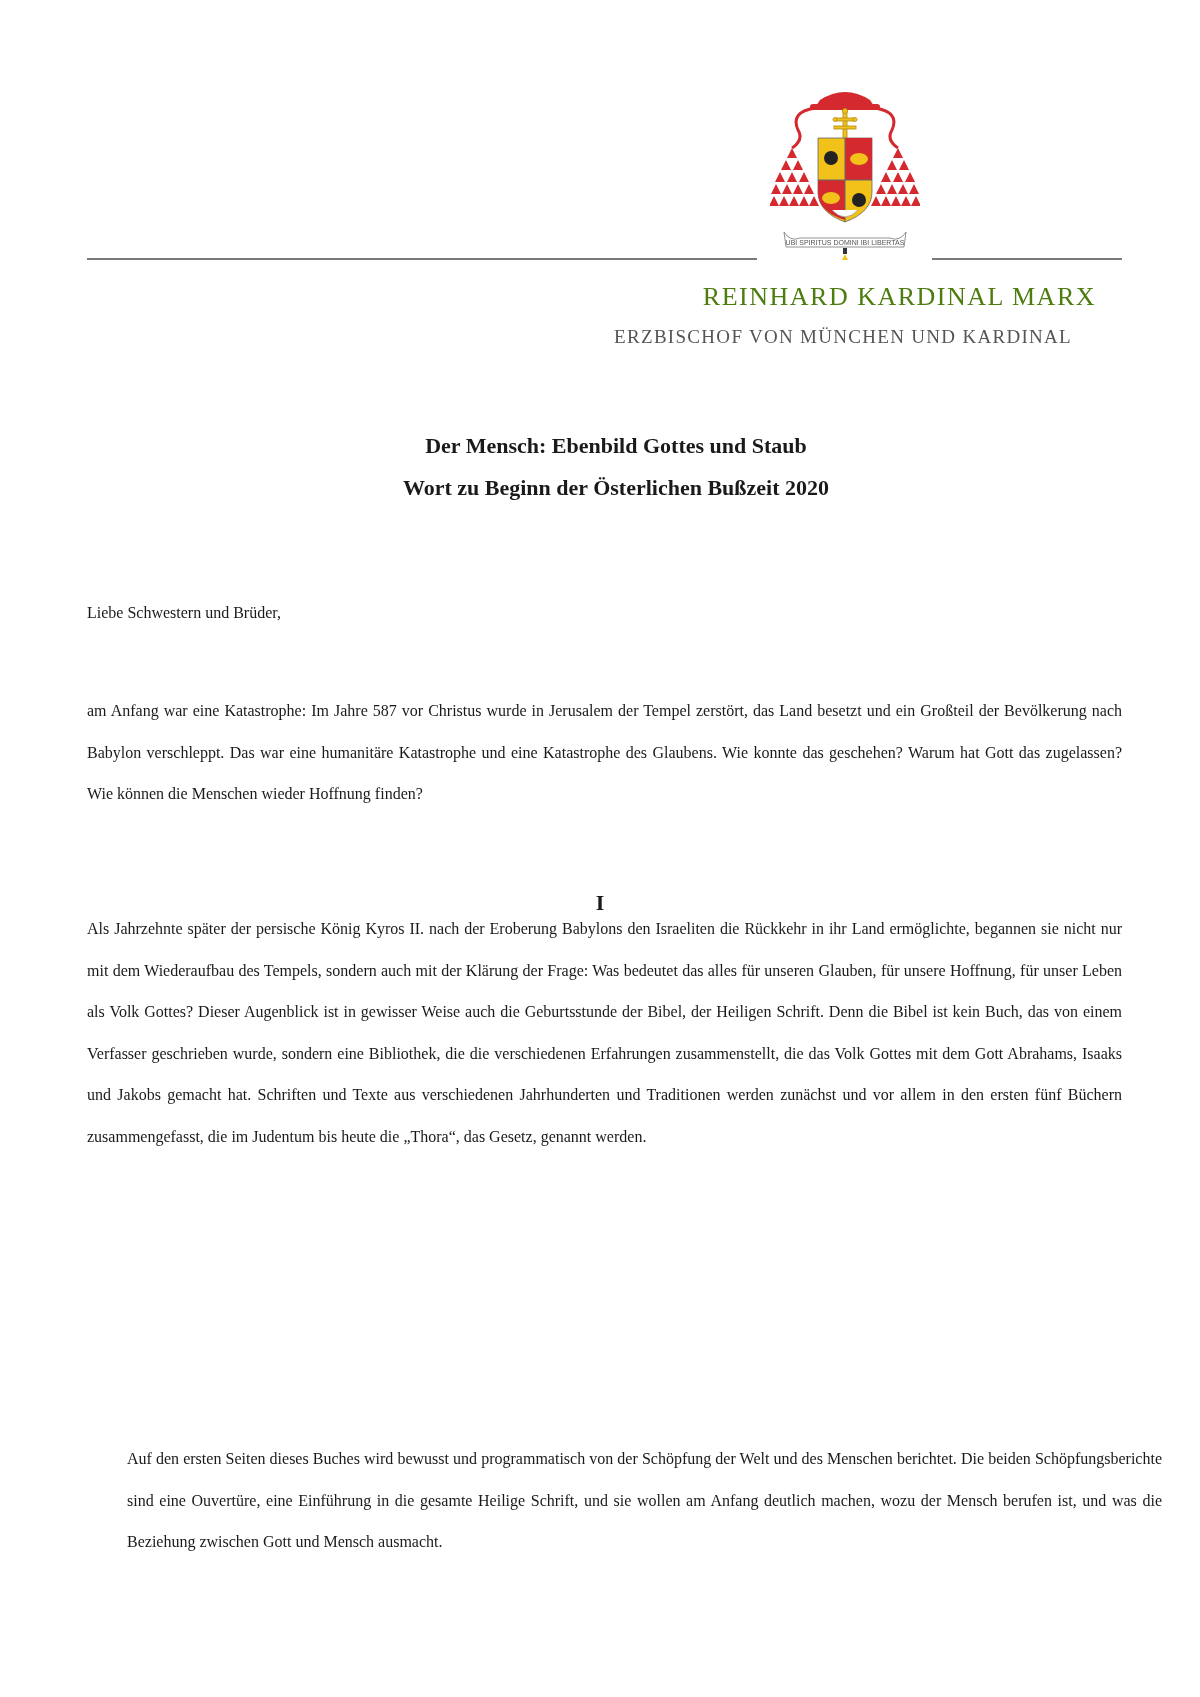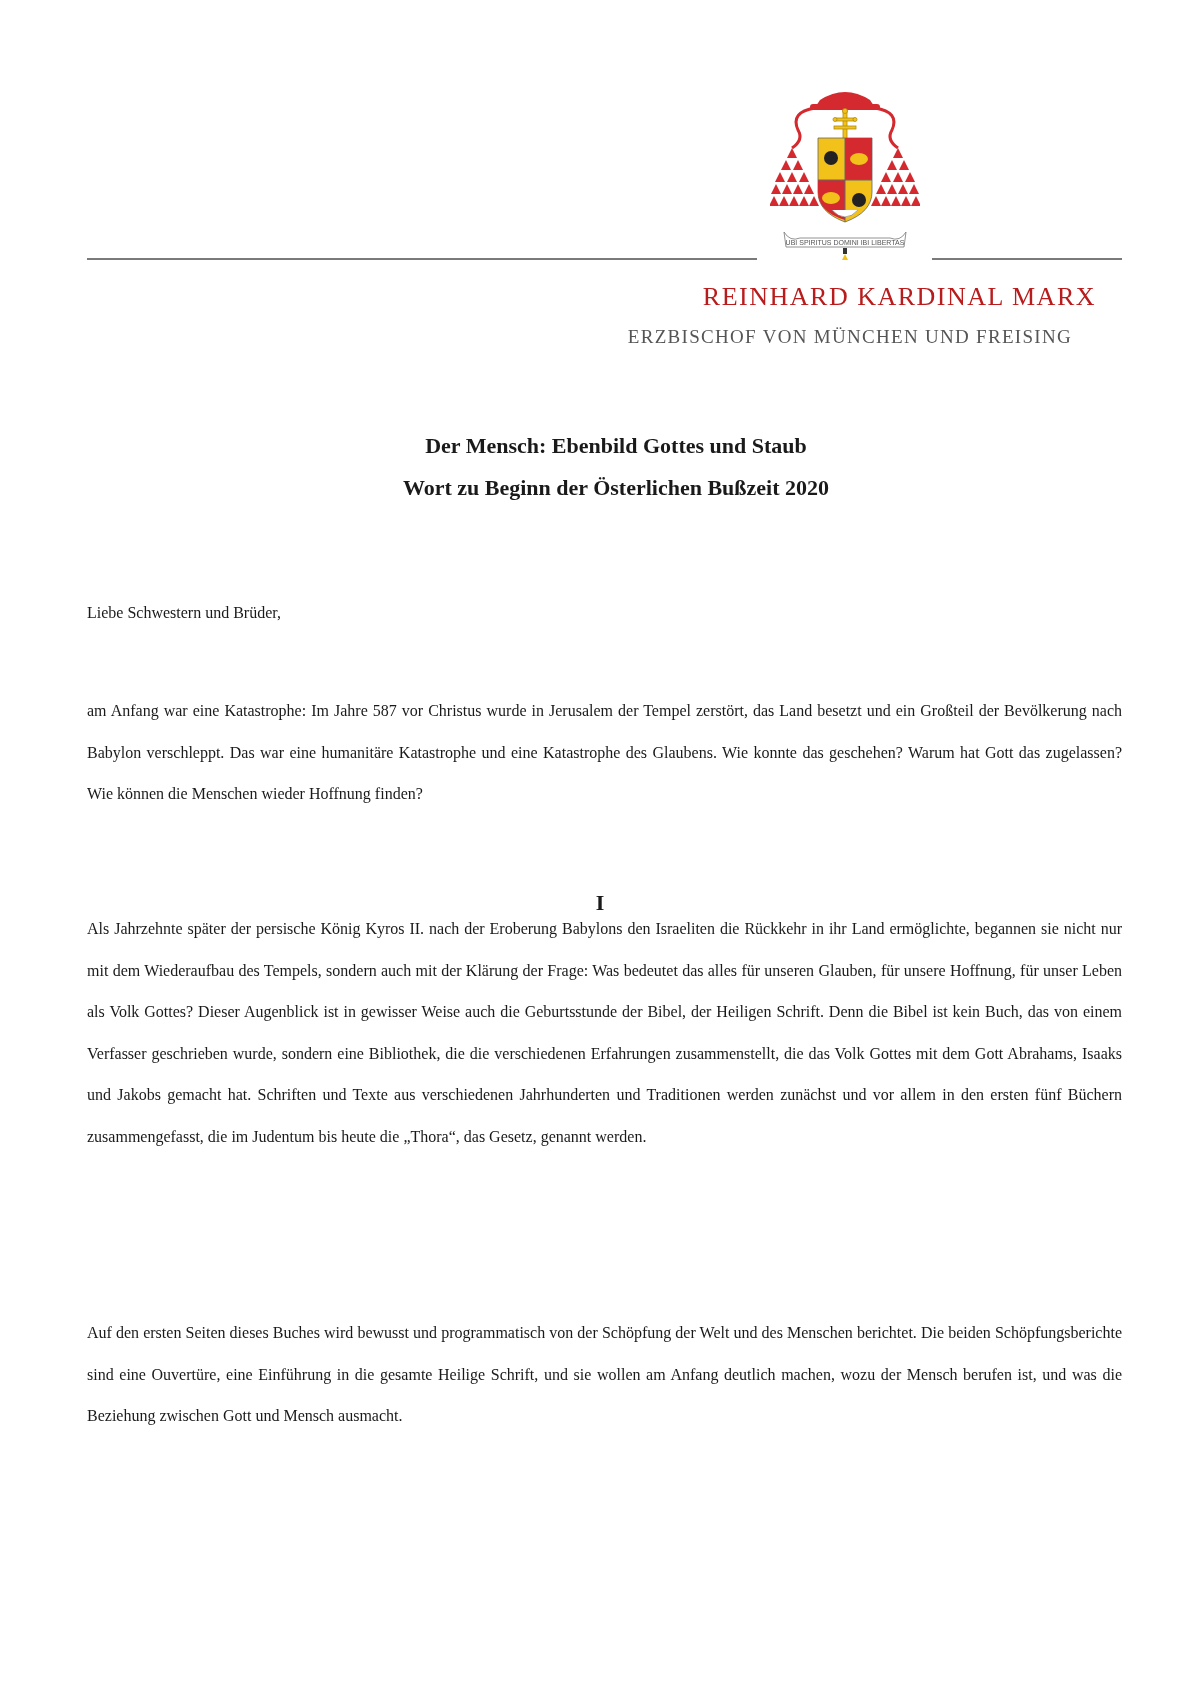--- a/index.html
+++ b/index.html
@@ -1,30 +1,30 @@
 <!DOCTYPE html>
 <html><head>
 <meta charset="utf-8">
 <style>
   html, body { margin:0; padding:0; background:#ffffff; }
   body { width:1200px; height:1697px; position:relative; overflow:hidden; font-family:"Liberation Serif", serif; color:#1a1a1a; }
   .crest { position:absolute; left:770px; top:82px; width:150px; height:180px; }
   .rule-left { position:absolute; left:87px; top:258px; width:670px; height:2px; background:#7a7a7a; }
   .rule-right { position:absolute; left:932px; top:258px; width:190px; height:2px; background:#7a7a7a; }
-  .name { position:absolute; left:560px; top:282px; width:536px; text-align:right; font-size:26px; letter-spacing:1.5px; color:#b91c1c; }
+  .name { position:absolute; left:560px; top:282px; width:536px; text-align:right; font-size:26px; letter-spacing:1.5px; color:#4d7c0f; }
   .office { position:absolute; left:560px; top:326px; width:512px; text-align:right; font-size:19px; letter-spacing:1.3px; color:#555; }
   .title { position:absolute; left:0; width:1200px; text-align:center; font-weight:bold; font-size:22px;padding-left:16px; }
   .t1 { top:433px; }
   .t2 { top:475px; }
   .text { position:absolute; left:87px; width:1035px; font-size:16px; line-height:41.6px; text-align:justify; }
   .greeting { top:592px; }
   .p1 { top:690px; }
   .sec { position:absolute; left:0; width:1200px; text-align:center; font-weight:bold; font-size:22px; top:890px; }
   .p2 { top:908px; }
-  .p3 { top:1312px; }
+  .p3 { top:1438px;margin-left:40px; }
 </style>
 </head>
 <body>
 
 <div>
   <svg class="crest" viewBox="0 0 150 180">
 
     <path d="M50 18 Q75 2 100 18 L104 24 L46 24 Z" fill="#d42a2f"></path>
     <rect x="40" y="22" width="70" height="6" rx="3" fill="#d42a2f"></rect>
 
@@ -90,21 +90,21 @@
 
     <path d="M14 150 Q20 160 30 156 H120 Q130 160 136 150 L134 165 H16 Z" fill="#fff" stroke="#777" stroke-width="0.8"></path>
     <text x="75" y="163" text-anchor="middle" font-size="7" fill="#555" font-family="Liberation Sans, sans-serif">UBI SPIRITUS DOMINI IBI LIBERTAS</text>
 
     <rect x="73" y="166" width="4" height="6" fill="#333"></rect>
     <path d="M75 172 l-3 6 h6z" fill="#f2c21b"></path>
   </svg>
   <div class="rule-left"></div>
   <div class="rule-right"></div>
   <div class="name">REINHARD KARDINAL MARX</div>
-  <div class="office">ERZBISCHOF VON MÜNCHEN UND FREISING</div>
+  <div class="office">ERZBISCHOF VON MÜNCHEN UND KARDINAL</div>
 </div>
 
 <div class="title t1">Der Mensch: Ebenbild Gottes und Staub</div>
 <div class="title t2">Wort zu Beginn der Österlichen Bußzeit 2020</div>
 
 <div class="text greeting">Liebe Schwestern und Brüder,</div>
 <div class="text p1">am Anfang war eine Katastrophe: Im Jahre 587 vor Christus wurde in Jerusalem der Tempel zerstört, das Land besetzt und ein Großteil der Bevölkerung nach Babylon verschleppt. Das war eine humanitäre Katastrophe und eine Katastrophe des Glaubens. Wie konnte das geschehen? Warum hat Gott das zugelassen? Wie können die Menschen wieder Hoffnung finden?</div>
 <div class="sec">I</div>
 <div class="text p2">Als Jahrzehnte später der persische König Kyros II. nach der Eroberung Babylons den Israeliten die Rückkehr in ihr Land ermöglichte, begannen sie nicht nur mit dem Wiederaufbau des Tempels, sondern auch mit der Klärung der Frage: Was bedeutet das alles für unseren Glauben, für unsere Hoffnung, für unser Leben als Volk Gottes? Dieser Augenblick ist in gewisser Weise auch die Geburtsstunde der Bibel, der Heiligen Schrift. Denn die Bibel ist  kein Buch, das von einem Verfasser geschrieben wurde, sondern eine Bibliothek, die die verschiedenen Erfahrungen zusammenstellt, die das Volk Gottes mit dem Gott Abrahams, Isaaks und Jakobs gemacht hat. Schriften und Texte aus verschiedenen Jahrhunderten und Traditionen werden zunächst und vor allem in den ersten fünf Büchern zusammengefasst, die im Judentum bis heute die „Thora“, das Gesetz, genannt werden.</div>
 <div class="text p3">Auf den ersten Seiten dieses Buches wird bewusst und programmatisch von der Schöpfung der Welt und des Menschen berichtet. Die beiden Schöpfungsberichte sind eine Ouvertüre, eine Einführung in die gesamte Heilige Schrift, und sie wollen am Anfang deutlich machen, wozu der Mensch berufen ist, und was die Beziehung zwischen Gott und Mensch ausmacht.</div>

